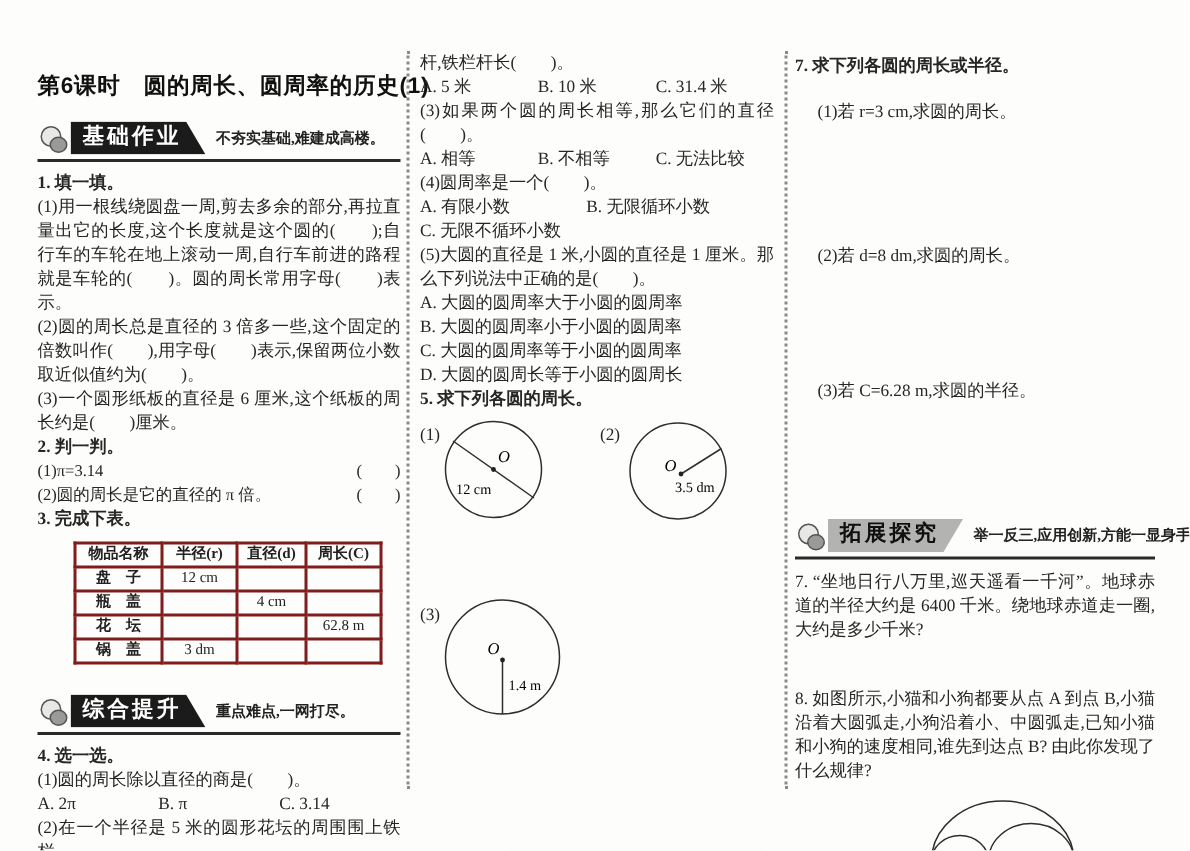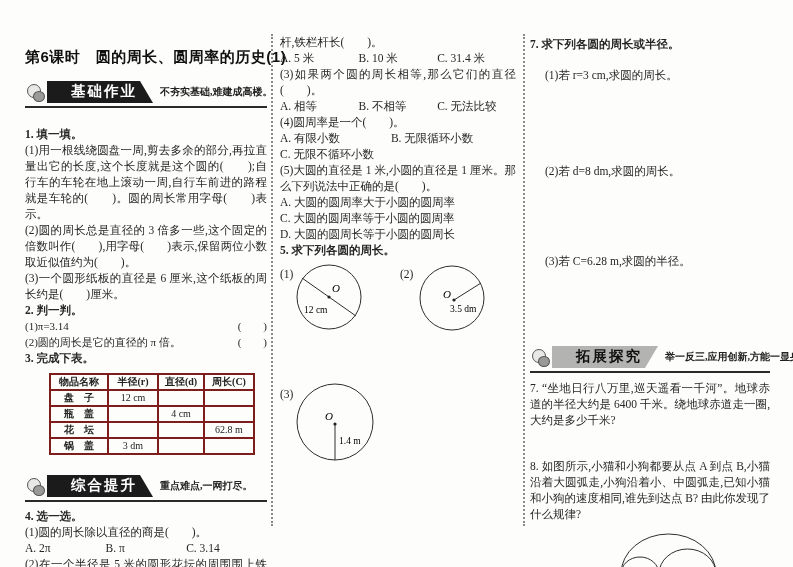--- a/index.html
+++ b/index.html
@@ -24,21 +24,21 @@
     display:flex;align-items:center;border-bottom:2px solid #2a2a2a;
     padding-bottom:3px;margin-top:14px;position:relative;
   }
   .mascot{width:20px;height:18px;position:relative;flex:0 0 auto;margin-right:2px;}
   .mascot .m-head{position:absolute;left:2px;top:1px;width:12px;height:12px;border-radius:50%;
     background:#e8e8e6;border:1.5px solid #555;}
   .mascot .m-body{position:absolute;left:8px;top:8px;width:10px;height:9px;border-radius:50%;
     background:#9a9a98;border:1px solid #555;}
   .banner{
     font-family:"Liberation Sans","DejaVu Sans",sans-serif;font-weight:bold;
-    font-size:14.5px;letter-spacing:2px;padding:2px 16px 3px 24px;line-height:17px;white-space:nowrap;
+    font-size:14.5px;letter-spacing:2px;padding:2px 16px 3px 8px;line-height:17px;white-space:nowrap;
   }
   .banner-black{background:#1b1b1b;color:#fff;clip-path:polygon(0 0,calc(100% - 13px) 0,100% 100%,0 100%);}
   .banner-gray{background:#b3b3b1;color:#101010;clip-path:polygon(0 0,100% 0,calc(100% - 13px) 100%,0 100%);}
   .slogan{font-size:10px;font-weight:bold;margin-left:7px;color:#222;white-space:nowrap;text-align:center;}
 
   .para{margin:0;font-size:11.5px;line-height:16px;text-align:justify;}
   .q-head{font-weight:bold;}
   .judge-row{display:flex;justify-content:space-between;font-size:11px;line-height:16px;align-items:flex-end;}
   .opt-row{display:flex;font-size:11.5px;line-height:16px;}
   .opt-3{width:33.3%;} .opt-w1{width:47%;} .opt-w2{width:53%;}
@@ -75,21 +75,21 @@
 
     <div class="badge-row">
       <span class="mascot">
           <span class="m-head"></span>
           <span class="m-body"></span>
         </span>
       <span class="banner banner-black">基础作业</span>
       <span class="slogan">不夯实基础,难建成高楼。</span>
     </div>
 
-    <p class="para q-head" style="margin-top:18px">1. 填一填。</p>
+    <p class="para q-head" style="margin-top:6px">1. 填一填。</p>
     <p class="para">(1)用一根线绕圆盘一周,剪去多余的部分,再拉直量出它的长度,这个长度就是这个圆的(　　);自行车的车轮在地上滚动一周,自行车前进的路程就是车轮的(　　)。圆的周长常用字母(　　)表示。</p>
     <p class="para">(2)圆的周长总是直径的 3 倍多一些,这个固定的倍数叫作(　　),用字母(　　)表示,保留两位小数取近似值约为(　　)。</p>
     <p class="para">(3)一个圆形纸板的直径是 6 厘米,这个纸板的周长约是(　　)厘米。</p>
 
     <p class="para q-head">2. 判一判。</p>
     <div class="judge-row">
       <span>(1)π=3.14</span>
       <span>(　　)</span>
     </div>
     <div class="judge-row">
@@ -166,20 +166,21 @@
       <span class="opt-3">C. 无法比较</span>
     </div>
     <p class="para">(4)圆周率是一个(　　)。</p>
     <div class="opt-row">
       <span class="opt-w1">A. 有限小数</span>
       <span class="opt-w2">B. 无限循环小数</span>
     </div>
     <p class="para">C. 无限不循环小数</p>
     <p class="para">(5)大圆的直径是 1 米,小圆的直径是 1 厘米。那么下列说法中正确的是(　　)。</p>
     <p class="para">A. 大圆的圆周率大于小圆的圆周率</p>
+    <p class="para">B. 大圆的圆周率小于小圆的圆周率</p>
     <p class="para">C. 大圆的圆周率等于小圆的圆周率</p>
     <p class="para">D. 大圆的圆周长等于小圆的圆周长</p>
 
     <p class="para q-head">5. 求下列各圆的周长。</p>
     <div class="circles">
       <span class="fig-label" style="left:0;top:8px">(1)</span>
       <svg width="74" height="72" style="position:absolute;left:12px;top:2px">
         <circle class="shape" cx="37" cy="35" r="32"></circle>
         <line class="shape" x1="10" y1="16" x2="64" y2="54"></line>
         <circle cx="37" cy="35" r="1.6" fill="#222"></circle>

